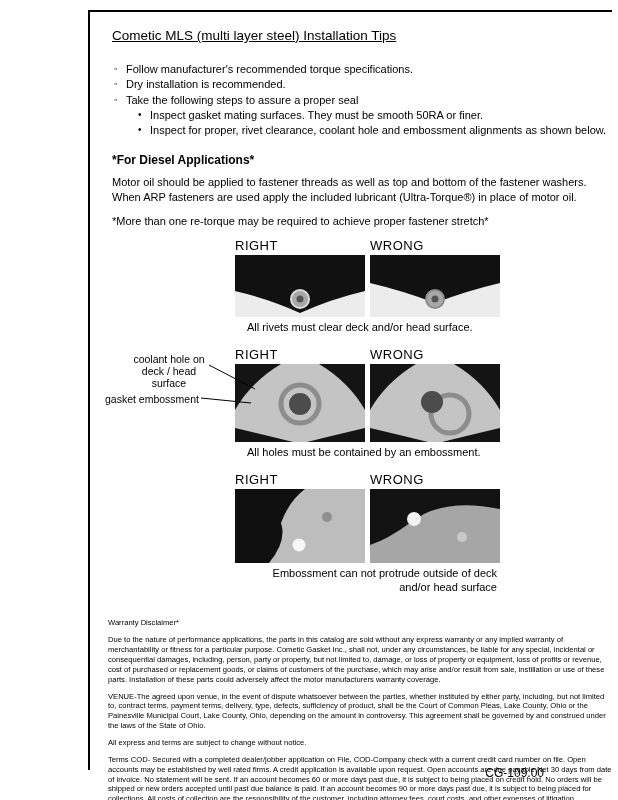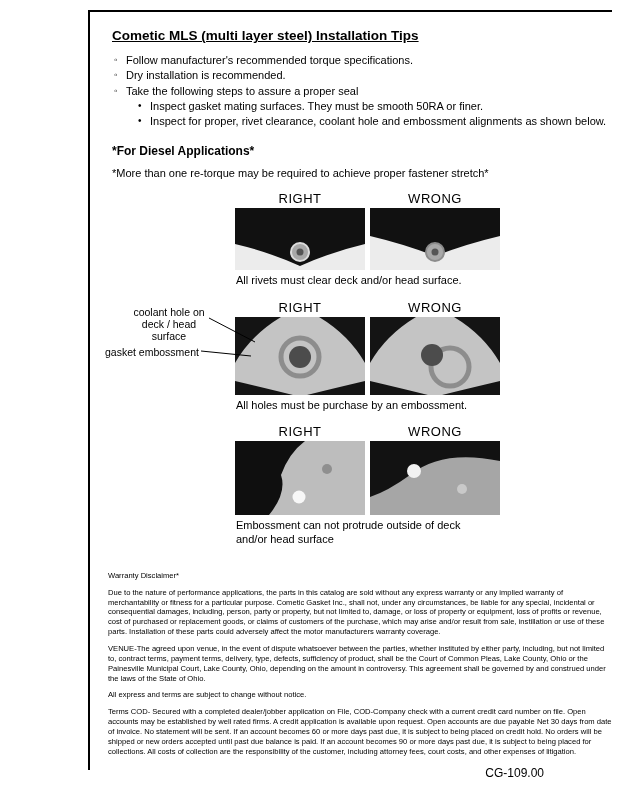--- a/index.html
+++ b/index.html
@@ -6,38 +6,38 @@
   html,body { background:#ffffff; }
   .page {
     position:relative; width:618px; height:800px; background:#fff; color:#000;
     font-family:"Liberation Sans", sans-serif; overflow:hidden;
   }
   .frame {
     position:absolute; left:88px; top:10px; right:6px; bottom:30px;
     border-top:2px solid #000; border-left:2px solid #000;
     padding:12px 4px 0 18px;
   }
-  .title { font-size:13.5px; font-weight:bold; text-decoration:underline; margin:4px 0 10px 4px; }
+  .title { font-size:13.5px; font-weight:normal; text-decoration:underline; margin:4px 0 19px 4px; }
   .blist { font-size:11px; line-height:1.3; }
   .bitem { display:flex; margin:1px 0 1px 6px; }
   .bmark { width:12px; flex:0 0 12px; font-size:10px; }
   .bitem.lvl1 .bmark::before { content:"◦"; }
   .bitem.lvl2 { margin-left:30px; }
   .bitem.lvl2 .bmark::before { content:"•"; }
   .h-diesel { font-size:12px; font-weight:bold; margin:16px 0 8px 4px; }
   .para { font-size:11px; line-height:1.3; width:480px; margin:0 0 10px 4px; }
   .diagrams { margin:10px 0 0 127px; width:270px; }
   .drow { position:relative; }
   .dlabels { display:flex; margin-bottom:2px; }
-  .dlabel { width:130px; text-align:center; font-size:13px; letter-spacing:0.5px; }
+  .dlabel { width:130px; text-align:left; font-size:13px; letter-spacing:0.5px; }
   .dlabel + .dlabel { margin-left:5px; }
   .dpanels { display:flex; gap:5px; }
   .panel { display:block; }
-  .dcaption { font-size:11px; line-height:1.25; margin:4px 0 12px 1px; }
-  .dcaption.narrow { width:250px; }
+  .dcaption { font-size:11px; line-height:1.25; margin:4px 0 12px 12px; }
+  .dcaption.narrow { width:250px;text-align:right; }
   .callouts { position:absolute; left:-132px; top:2px; width:132px; height:80px; font-size:10.5px; line-height:1.15; z-index:2; }
   .callout1 { position:absolute; top:4px; left:22px; width:88px;text-align:center; }
   .callout2 { position:absolute; top:44px; left:2px; white-space:nowrap; }
   .callout-lines { position:absolute; left:0; top:0; overflow:visible; }
   .legal { margin-top:24px; width:504px; font-size:7.6px; line-height:1.3; }
   .lheading { font-weight:normal; margin-bottom:7px; }
   .lp { margin-bottom:7px; }
   .code { position:absolute; right:74px; bottom:20px; font-size:12px; }
 </style>
 </head>
@@ -65,20 +65,21 @@
         <span class="bmark"></span>
         <span>Inspect gasket mating surfaces.  They must be smooth 50RA or finer.</span>
       </div>
       <div class="bitem lvl2">
         <span class="bmark"></span>
         <span>Inspect for proper, rivet clearance, coolant hole and embossment alignments as shown below.</span>
       </div>
     </div>
 
     <h2 class="h-diesel">*For Diesel Applications*</h2>
+    <p class="para">Motor oil should be applied to fastener threads as well as top and bottom of the fastener washers. When ARP fasteners are used apply the included lubricant (Ultra-Torque®) in place of motor oil.</p>
     <p class="para">*More than one re-torque may be required to achieve proper fastener stretch*</p>
 
     <div class="diagrams">
 
       <div class="drow">
         <div class="dlabels">
           <span class="dlabel">RIGHT</span>
           <span class="dlabel">WRONG</span>
         </div>
         <div class="dpanels">
@@ -124,21 +125,21 @@
           <svg class="panel" width="130" height="78" viewBox="0 0 130 78">
             <rect width="130" height="78" fill="#c4c4c4"></rect>
             <path d="M0,0 H46 Q16,18 0,46 Z" fill="#141414"></path>
             <path d="M130,0 H84 Q114,18 130,46 Z" fill="#141414"></path>
             <path d="M0,78 V64 Q34,72 58,78 Z" fill="#141414"></path>
             <path d="M130,78 V64 Q96,72 72,78 Z" fill="#141414"></path>
             <circle cx="80" cy="50" r="19" fill="none" stroke="#8d8d8d" stroke-width="5"></circle>
             <circle cx="62" cy="38" r="11" fill="#4c4c4c"></circle>
           </svg>
         </div>
-        <p class="dcaption">All holes must be purchase by an embossment.</p>
+        <p class="dcaption">All holes must be contained by an embossment.</p>
       </div>
 
       <div class="drow">
         <div class="dlabels">
           <span class="dlabel">RIGHT</span>
           <span class="dlabel">WRONG</span>
         </div>
         <div class="dpanels">
           <svg class="panel" width="130" height="74" viewBox="0 0 130 74">
             <rect width="130" height="74" fill="#0f0f0f"></rect>

